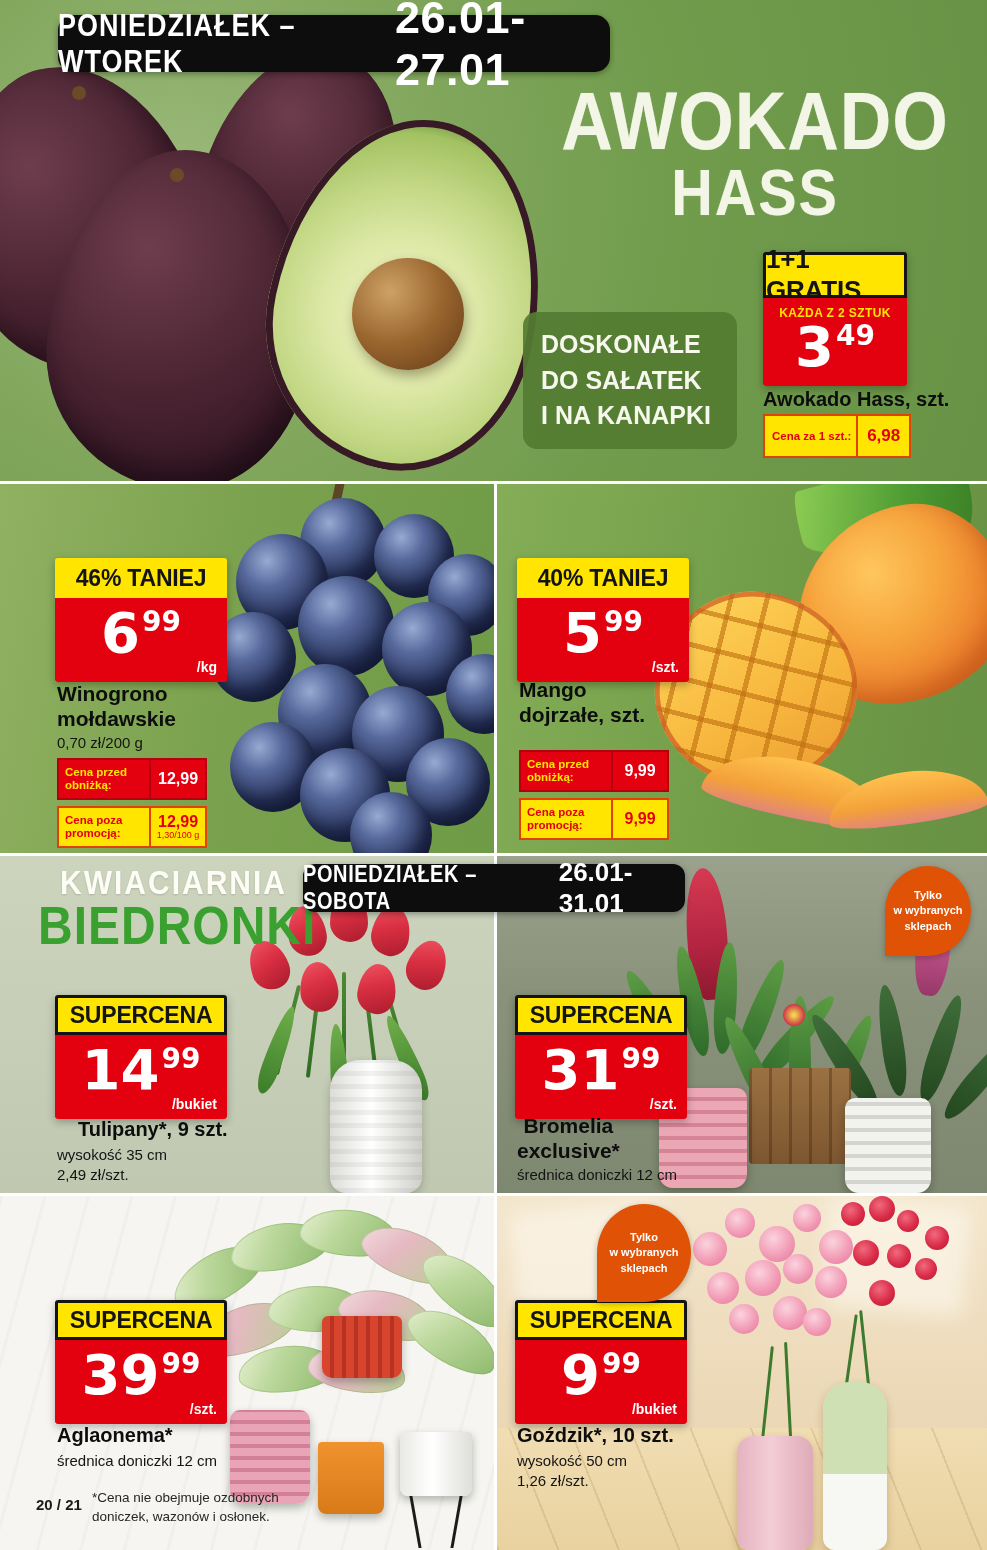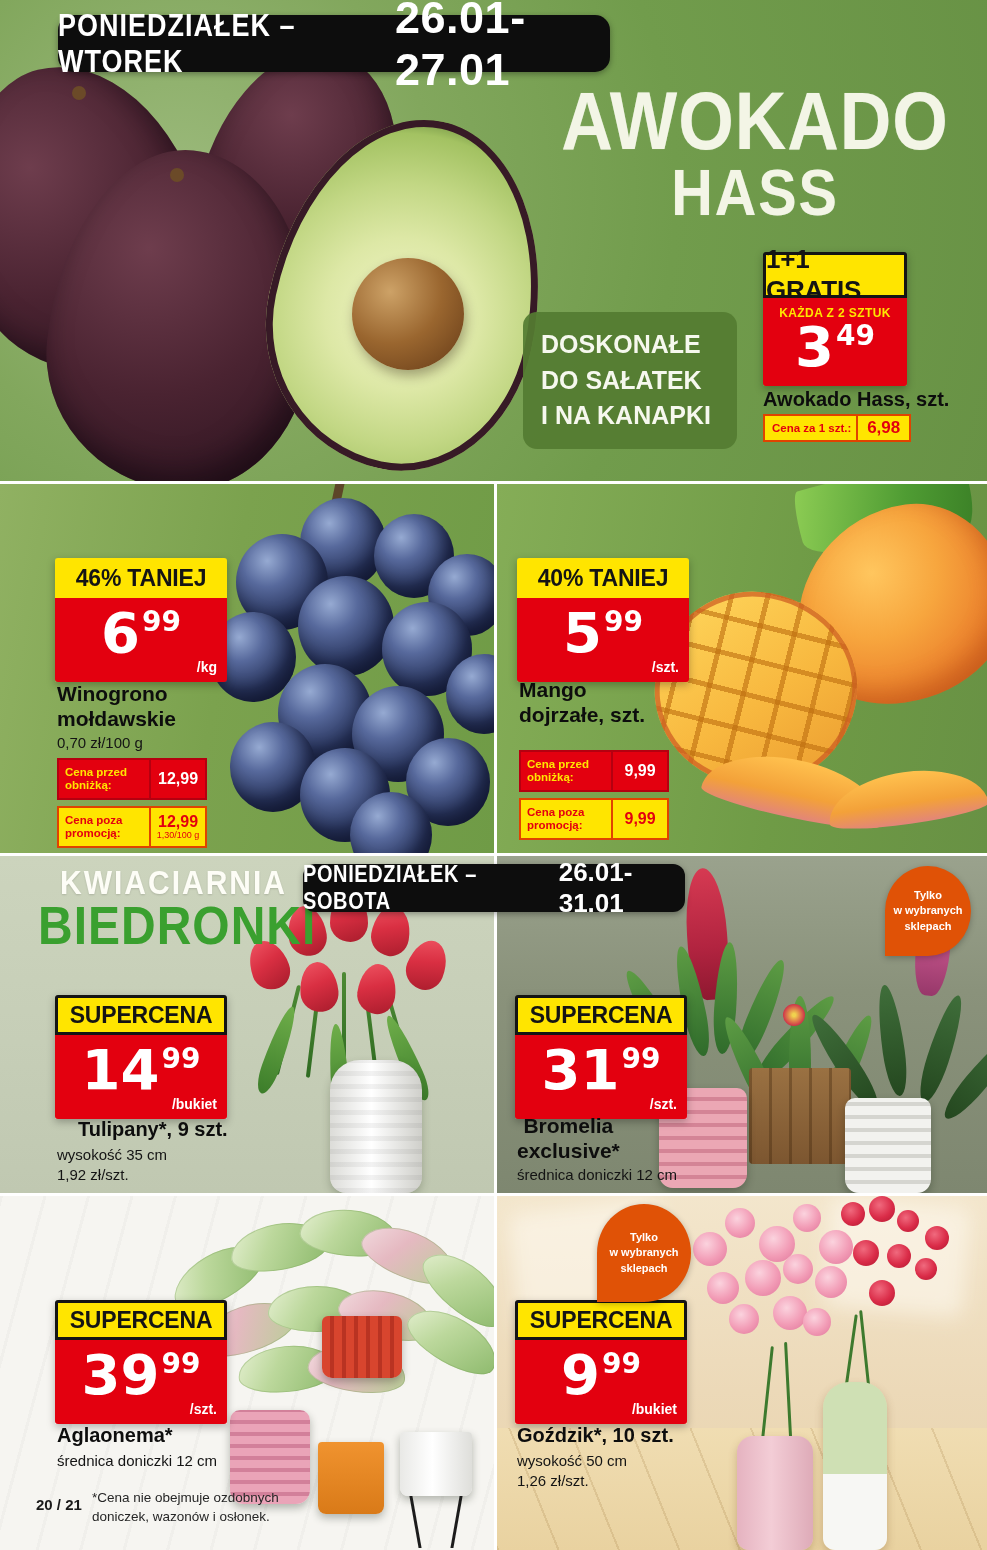--- a/index.html
+++ b/index.html
@@ -59,21 +59,21 @@
   .price-unit{position:absolute;right:10px;bottom:7px;font-size:14px;font-weight:700;}
 
   
   .avo-tag{left:763px;top:252px;width:144px;}
   .avo-tag .tag-top{height:46px;font-size:26px;}
   .avo-tag .tag-bottom{height:88px;}
   .avo-cond{text-align:center;color:#ffe500;font-size:12px;font-weight:700;letter-spacing:.4px;padding-top:8px;}
   .avo-tag .price-row{padding-top:0;}
   .product-name{position:absolute;z-index:5;color:#0d0d0d;font-weight:800;font-size:20px;line-height:1.15;}
   .avo-name{left:763px;top:388px;width:220px;}
-  .unit-box{position:absolute;left:763px;top:414px;width:148px;height:28px;background:#ffe500;
+  .unit-box{position:absolute;left:763px;top:414px;width:148px;height:44px;background:#ffe500;
     border:2px solid #e04300;display:flex;z-index:5;}
   .ub-label{flex:1.25;display:flex;align-items:center;padding-left:7px;
     color:#e3000f;font-size:11.5px;font-weight:700;}
   .ub-value{flex:.75;display:flex;align-items:center;justify-content:center;border-left:2px solid #e04300;
     color:#e3000f;font-size:17px;font-weight:800;}
 
   
   .tag-produce-l{left:55px;top:74px;width:172px;}
   .tag-produce-r{left:20px;top:74px;width:172px;}
   .pname{position:absolute;z-index:5;color:#0d0d0d;font-weight:800;font-size:21px;line-height:1.18;}
@@ -365,21 +365,21 @@
           <span class="price-main">6</span>
           <span class="price-cents">99</span>
         </div>
         <span class="price-unit">/kg</span>
       </div>
     </div>
     <div class="pname grapes-name">
       <span>Winogrono</span>
       <span>mołdawskie</span>
     </div>
-    <div class="psub grapes-sub">0,70 zł/100 g</div>
+    <div class="psub grapes-sub">0,70 zł/200 g</div>
     <div class="info-box ib-red grapes-box1">
       <span class="ib-label">Cena przed obniżką:</span>
       <span class="ib-valwrap">
           <span class="ib-value">12,99</span>
         </span>
     </div>
     <div class="info-box ib-yellow grapes-box2">
       <span class="ib-label">Cena poza promocją:</span>
       <span class="ib-valwrap">
         <span class="ib-value">12,99</span>
@@ -455,21 +455,21 @@
       <div class="tag-bottom">
         <div class="price-row">
           <span class="price-main">14</span>
           <span class="price-cents">99</span>
         </div>
         <span class="price-unit">/bukiet</span>
       </div>
     </div>
     <div class="product-name tulips-name">Tulipany*, 9 szt.</div>
     <div class="psub tulips-d1">wysokość 35 cm</div>
-    <div class="psub tulips-d2">1,92 zł/szt.</div>
+    <div class="psub tulips-d2">2,49 zł/szt.</div>
   </section>
 
   <section class="sec-bromelia">
     <div class="art">
       <div class="bflower bf-red"></div>
       <div class="bflower bf-pink"></div>
       <div class="bleaf bl1"></div>
         <div class="bleaf bl2"></div>
         <div class="bleaf bl3"></div>
       <div class="bleaf bl4"></div>

